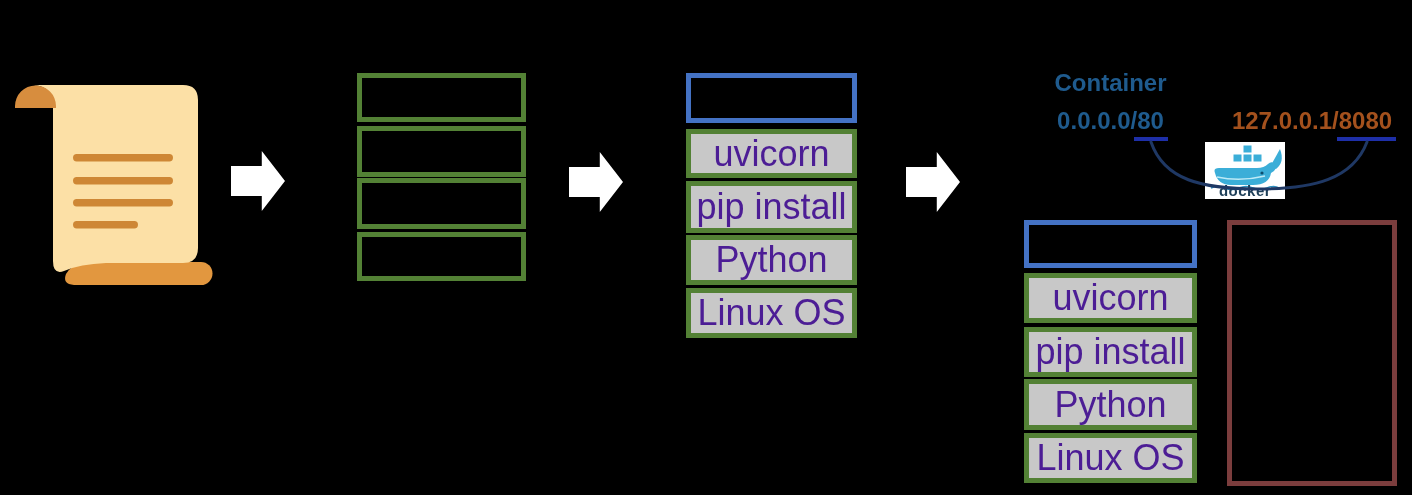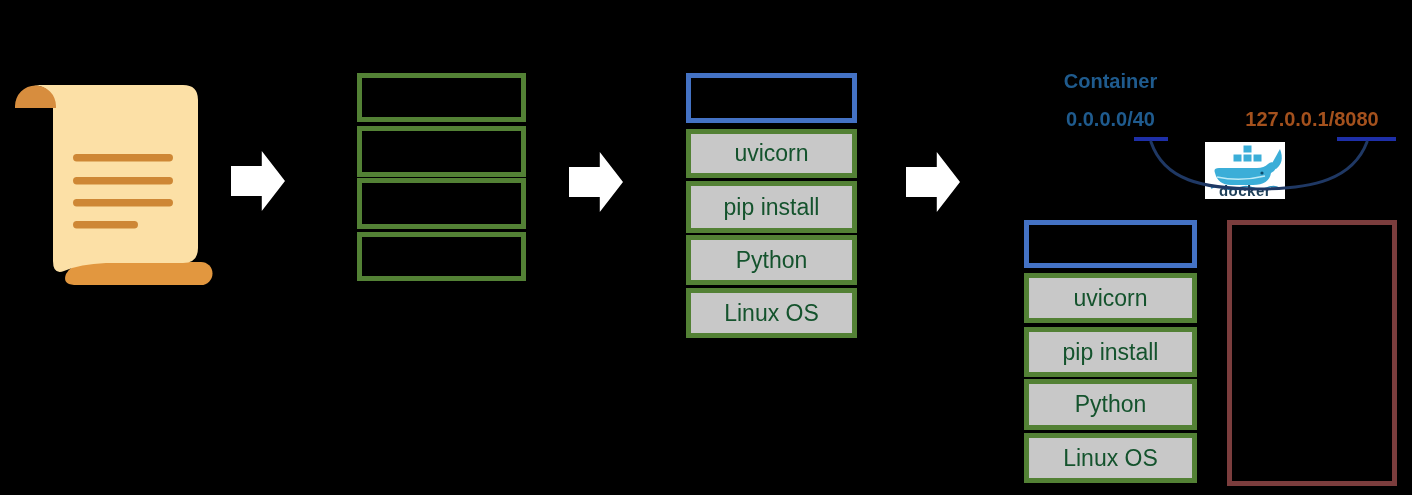--- a/index.html
+++ b/index.html
@@ -10,25 +10,25 @@
   .abs{position:absolute;box-sizing:border-box;}
   .arrow{
     position:absolute;width:54px;height:60px;background:#fff;
     clip-path:polygon(0 25%,57% 25%,57% 0,100% 50%,57% 100%,57% 75%,0 75%);
   }
   .ebox{position:absolute;box-sizing:border-box;border:5px solid #538135;background:transparent;}
   .bluebox{position:absolute;box-sizing:border-box;border:5px solid #4472C4;background:transparent;}
   .maroonbox{position:absolute;box-sizing:border-box;border:5px solid #7B3D3D;background:transparent;}
   .layer{
     position:absolute;box-sizing:border-box;border:5px solid #538135;background:#C8C8C8;
-    color:#14532d;display:flex;align-items:center;justify-content:center;
-    font-size:23px;line-height:1;
+    color:#4c1d95;display:flex;align-items:center;justify-content:center;
+    font-size:36px;line-height:1;
   }
   .netlabel{
-    position:absolute;text-align:center;font-weight:bold;font-size:20px;line-height:1;
+    position:absolute;text-align:center;font-weight:bold;font-size:24px;line-height:1;
     white-space:nowrap;
   }
   .blue-t{color:#1F5B8E;}
   .brown-t{color:#A4511D;}
   .underline{position:absolute;height:4px;background:#1E2FA8;}
   svg{display:block;}
 </style>
 </head>
 <body>
 
@@ -57,21 +57,21 @@
 
   <div>
     <div class="bluebox" style="left:686px;top:73px;width:171px;height:50px;"></div>
     <div class="layer" style="left:686px;top:129px;width:171px;height:49px;">uvicorn</div>
     <div class="layer" style="left:686px;top:181px;width:171px;height:52px;">pip install</div>
     <div class="layer" style="left:686px;top:235px;width:171px;height:50px;">Python</div>
     <div class="layer" style="left:686px;top:288px;width:171px;height:50px;">Linux OS</div>
   </div>
 
   <div class="netlabel blue-t" style="left:1024px;top:71px;width:173px;">Container</div>
-  <div class="netlabel blue-t" style="left:1024px;top:109px;width:173px;">0.0.0.0/40</div>
+  <div class="netlabel blue-t" style="left:1024px;top:109px;width:173px;">0.0.0.0/80</div>
   <div class="netlabel brown-t" style="left:1202px;top:109px;width:220px;">127.0.0.1/8080</div>
 
   <div class="underline" style="left:1134px;top:137px;width:34px;"></div>
   <div class="underline" style="left:1337px;top:137px;width:59px;"></div>
 
   <svg class="abs" style="left:1205px;top:142px;" width="80" height="57" viewBox="0 0 80 57">
     <rect x="0" y="0" width="80" height="57" fill="#ffffff"></rect>
     <g fill="#3BAED8" stroke="#ffffff" stroke-width="1">
       <rect x="38" y="3" width="9" height="8"></rect>
       <rect x="28" y="12" width="9" height="8"></rect>

